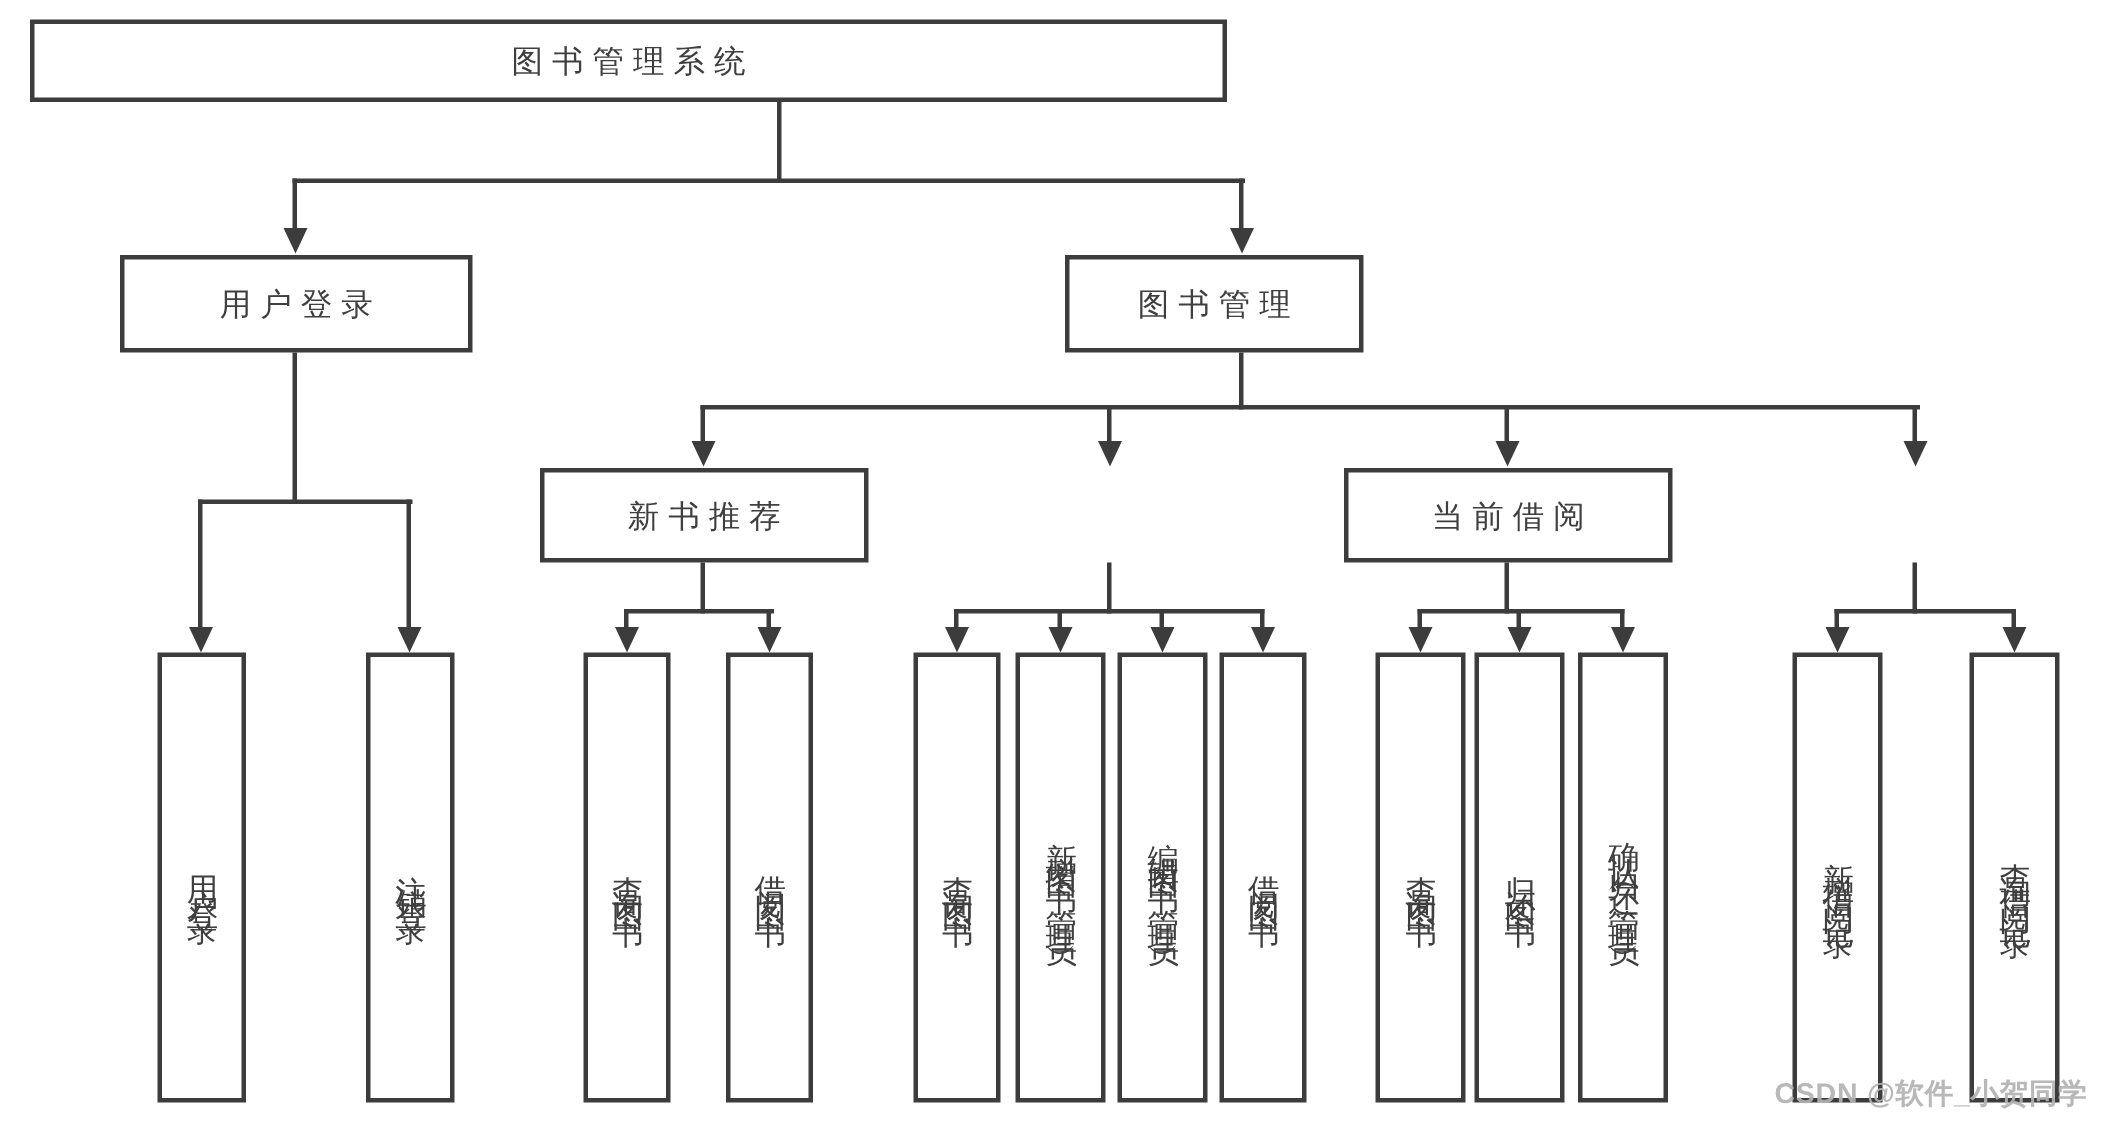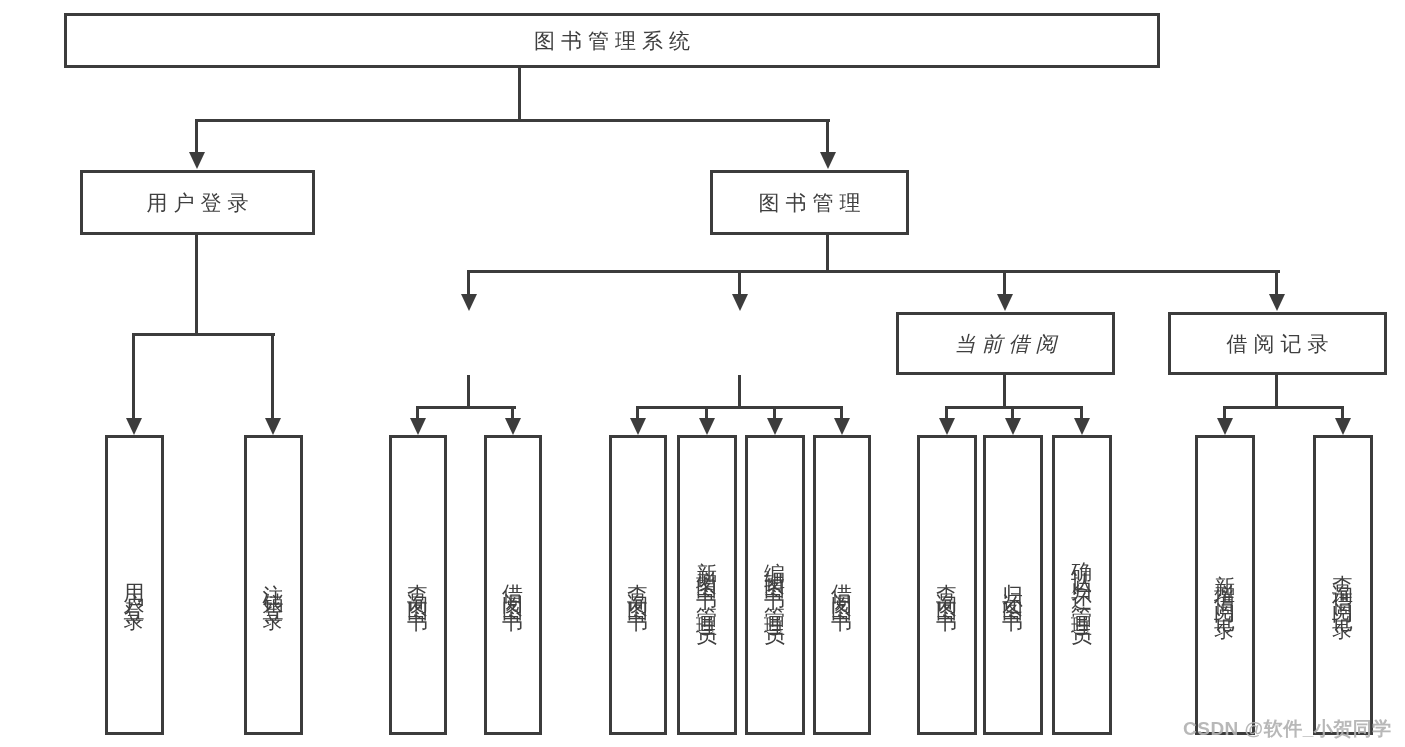--- a/index.html
+++ b/index.html
@@ -27,21 +27,21 @@
   .watermark{
     position:absolute;left:1183px;top:716px;z-index:5;
     font-size:19px;color:rgba(178,178,178,0.92);letter-spacing:0.5px;white-space:nowrap;font-weight:bold;
   }
 </style>
 </head>
 <body>
 
 <div class="canvas">
 
-  <div class="box hlabel" style="left:20px;top:13px;width:1096px;height:55px;margin-left:44px;">图书管理系统</div>
+  <div class="box hlabel" style="left:20px;top:13px;width:798px;height:55px;">图书管理系统</div>
 
   <div class="vline" style="left:518px;top:68px;height:53px;"></div>
   <div class="hline" style="left:195px;top:119px;width:635px;"></div>
   <div class="vline" style="left:195px;top:119px;height:34px;"></div>
   <div class="arrow" style="left:189px;top:152px;"></div>
   <div class="vline" style="left:826px;top:119px;height:34px;"></div>
   <div class="arrow" style="left:820px;top:152px;"></div>
 
   <div class="box hlabel" style="left:80px;top:170px;width:235px;height:65px;">用户登录</div>
   <div class="box hlabel" style="left:710px;top:170px;width:199px;height:65px;">图书管理</div>
@@ -57,22 +57,22 @@
   <div class="hline" style="left:467px;top:270px;width:813px;"></div>
   <div class="vline" style="left:467px;top:270px;height:26px;"></div>
   <div class="arrow" style="left:461px;top:294px;"></div>
   <div class="vline" style="left:738px;top:270px;height:26px;"></div>
   <div class="arrow" style="left:732px;top:294px;"></div>
   <div class="vline" style="left:1003px;top:270px;height:26px;"></div>
   <div class="arrow" style="left:997px;top:294px;"></div>
   <div class="vline" style="left:1275px;top:270px;height:26px;"></div>
   <div class="arrow" style="left:1269px;top:294px;"></div>
 
-  <div class="box hlabel" style="left:896px;top:312px;width:219px;height:63px;font-style:italic;">当前借阅</div>
-  <div class="box hlabel" style="left:1168px;top:312px;width:219px;height:63px;">借阅记录</div>
+  <div class="box hlabel" style="left:360px;top:312px;width:219px;height:63px;">新书推荐</div>
+  <div class="box hlabel" style="left:896px;top:312px;width:219px;height:63px;">当前借阅</div>
 
   <div class="vline" style="left:467px;top:375px;height:34px;"></div>
   <div class="hline" style="left:416px;top:406px;width:100px;"></div>
   <div class="vline" style="left:416px;top:406px;height:14px;"></div>
   <div class="arrow" style="left:410px;top:418px;"></div>
   <div class="vline" style="left:511px;top:406px;height:14px;"></div>
   <div class="arrow" style="left:505px;top:418px;"></div>
 
   <div class="vline" style="left:738px;top:375px;height:34px;"></div>
   <div class="hline" style="left:636px;top:406px;width:207px;"></div>

